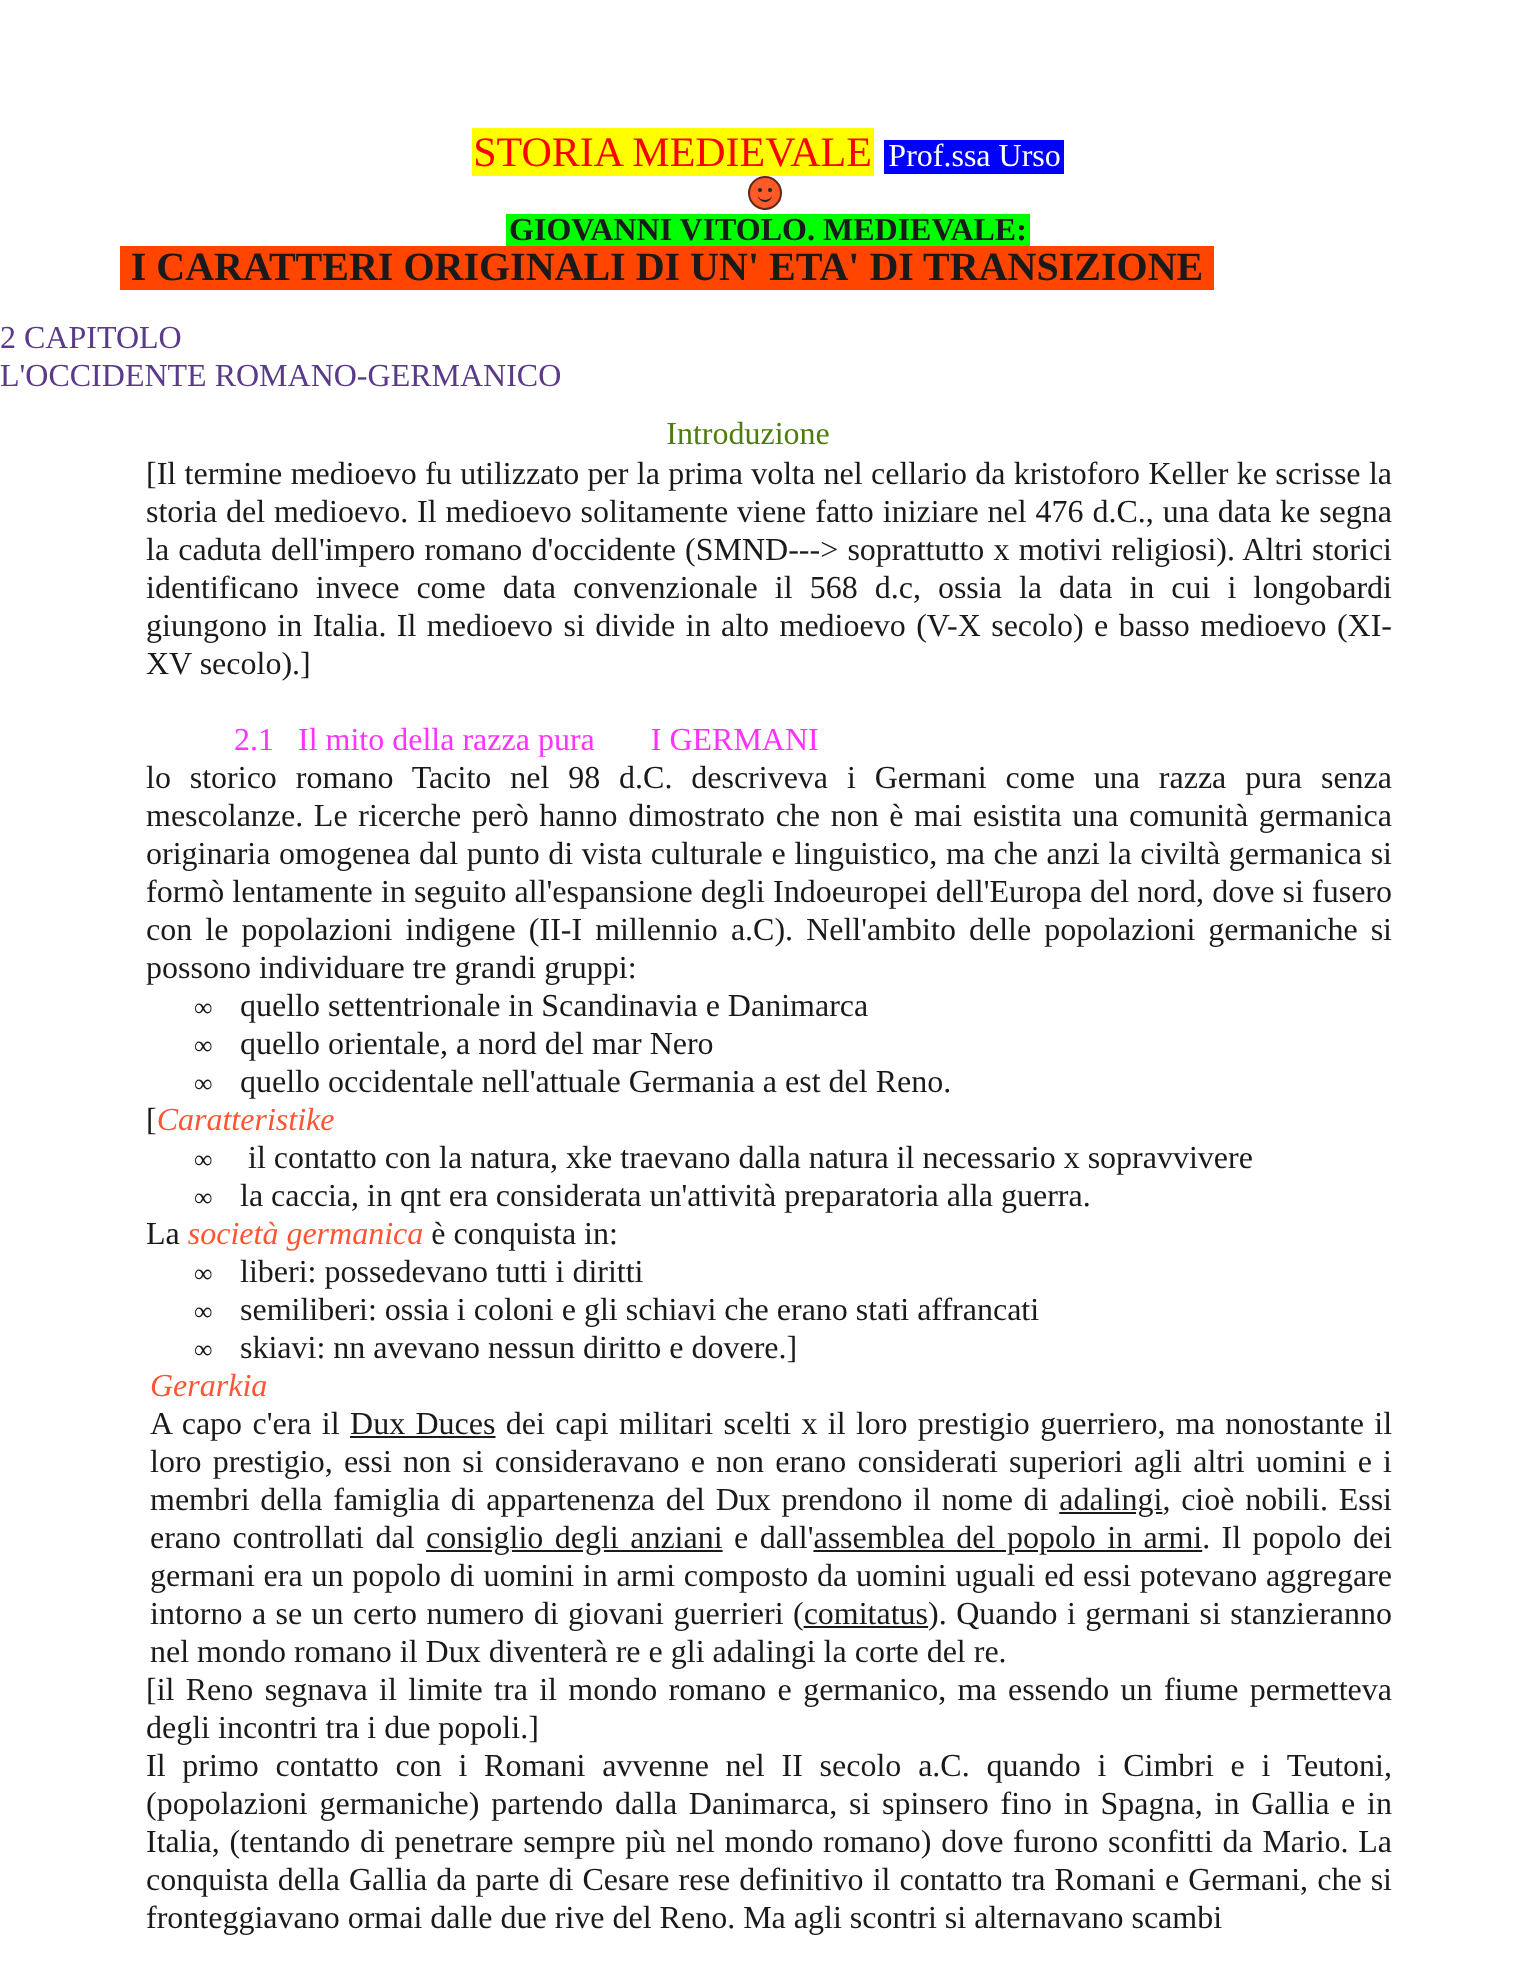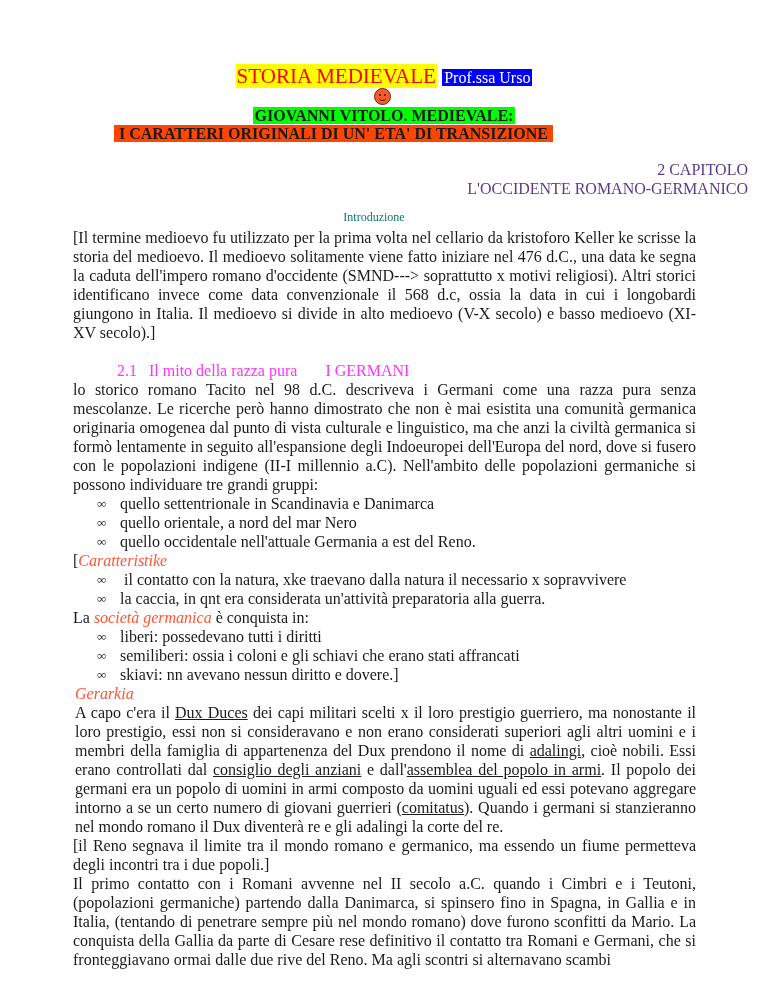--- a/index.html
+++ b/index.html
@@ -10,24 +10,24 @@
   }
   .title-line { position: absolute; left: 0; width: 768px; top: 64px; text-align: center; font-size: 21px; line-height: 24px; }
   .hl-yellow { background: #ffff00; color: #ff0000; padding: 0 1px; }
   .hl-blue { background: #0000ff; color: #ffffff; font-size: 16px; padding: 0 2px; }
   .smiley { position: absolute; left: 374px; top: 88px; width: 17px; height: 17px; border-radius: 50%; background: #ff5a28; border: 1px solid #5a2a1a; box-sizing: border-box; }
   .smiley .eye { position: absolute; top: 5px; width: 2px; height: 2px; background: #222; border-radius: 50%; }
   .smiley .eye.l { left: 4px; } .smiley .eye.r { left: 9px; }
   .smiley .mouth { position: absolute; left: 4px; top: 7px; width: 7px; height: 4px; border-bottom: 1px solid #222; border-radius: 0 0 5px 5px; }
   .sub1 { position: absolute; left: 0; width: 768px; top: 107px; text-align: center; font-weight: bold; font-size: 16px; line-height: 18px; }
   .sub1 span { background: #00ff00; color: #1a1a1a; padding: 0 2px; }
-  .sub2 { position: absolute; left: 0; width: 667px; top: 125px; text-align: center; font-weight: bold; font-size: 16px; line-height: 18px; }
+  .sub2 { position: absolute; left: 0; width: 667px; top: 125px; text-align: center; font-weight: bold; font-size: 20px; line-height: 18px; }
   .sub2 span { background: #ff4500; color: #1a1a1a; padding: 0 5px; }
-  .chapter { position: absolute; left: 0; width: 748px; top: 160px; text-align: right; color: #5a3a8a; font-size: 16px; line-height: 19px; }
-  .intro-h { position: absolute; left: 0; width: 748px; top: 208px; text-align: center; color: #0f766e; font-size: 12px; line-height: 19px; }
+  .chapter { position: absolute; left: 0; width: 748px; top: 160px; text-align: left; color: #5a3a8a; font-size: 16px; line-height: 19px; }
+  .intro-h { position: absolute; left: 0; width: 748px; top: 208px; text-align: center; color: #4d7c0f; font-size: 16px; line-height: 19px; }
   .body-text { position: absolute; left: 73px; width: 623px; font-size: 16px; line-height: 19px; text-align: justify; }
   .body-text p { margin: 0; }
   .magenta { color: #ff33ff; }
   .orange-it { color: #ff5533; font-style: italic; }
   .u { text-decoration: underline; }
   ul.inf { list-style: none; margin: 0; padding: 0; }
   ul.inf li { position: relative; padding-left: 47px; text-align: left; }
   ul.inf li .bul { position: absolute; left: 24px; top: 0; font-size: 13px; }
   .gap { height: 19px; }
   .indent2 { padding-left: 2px; }

